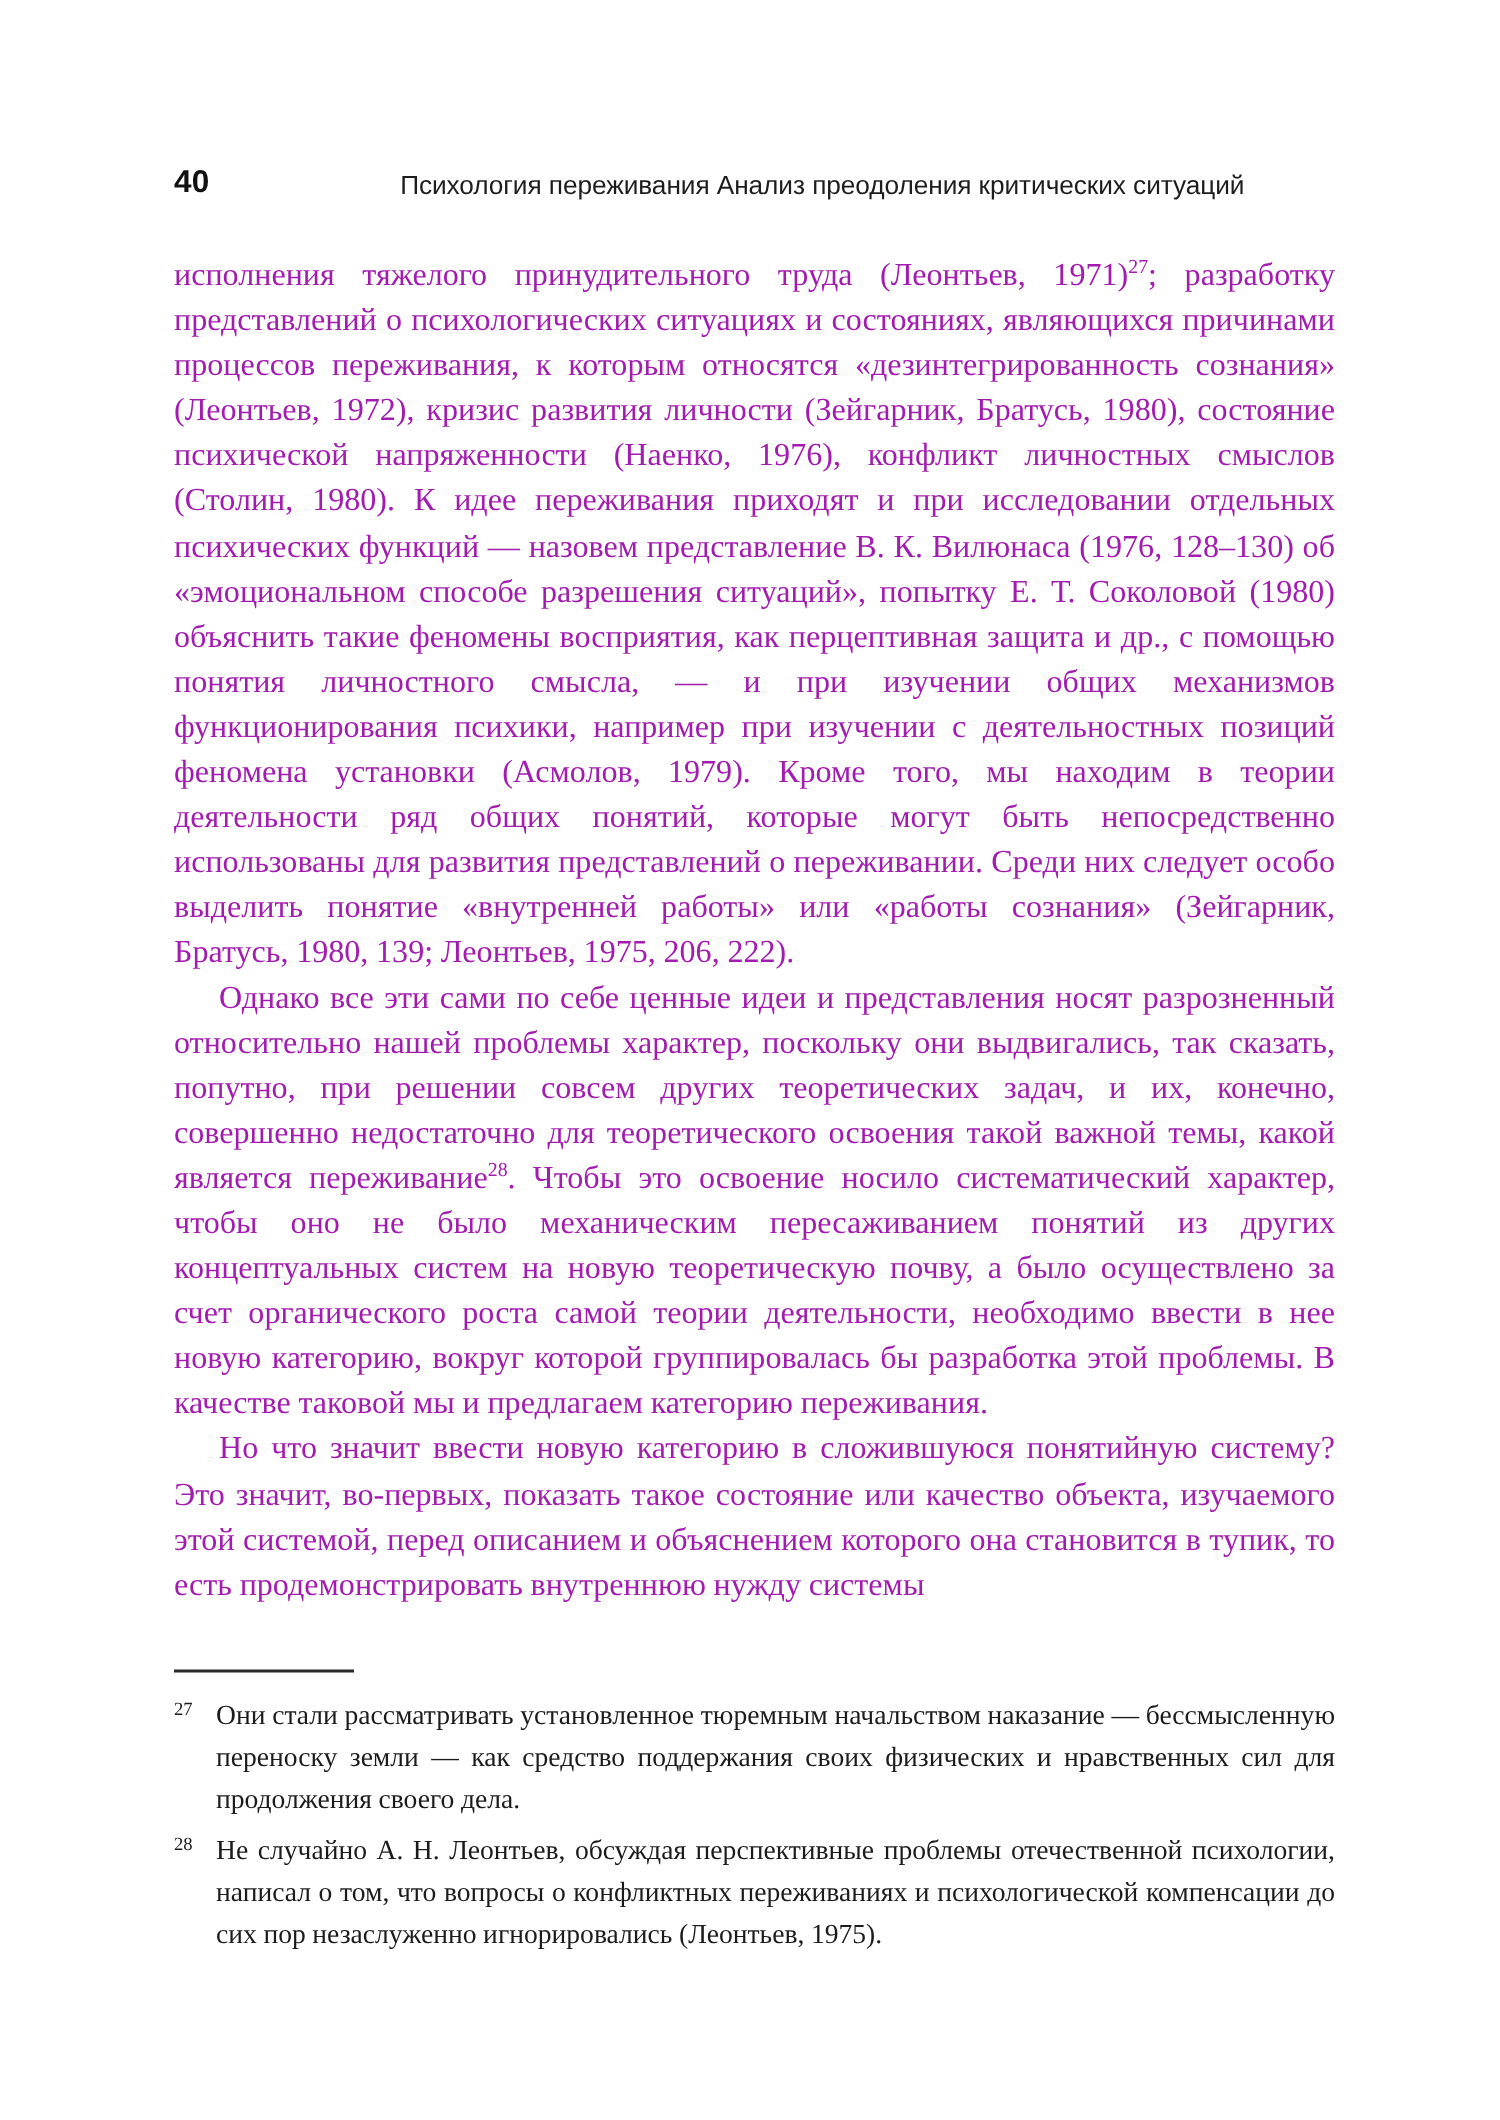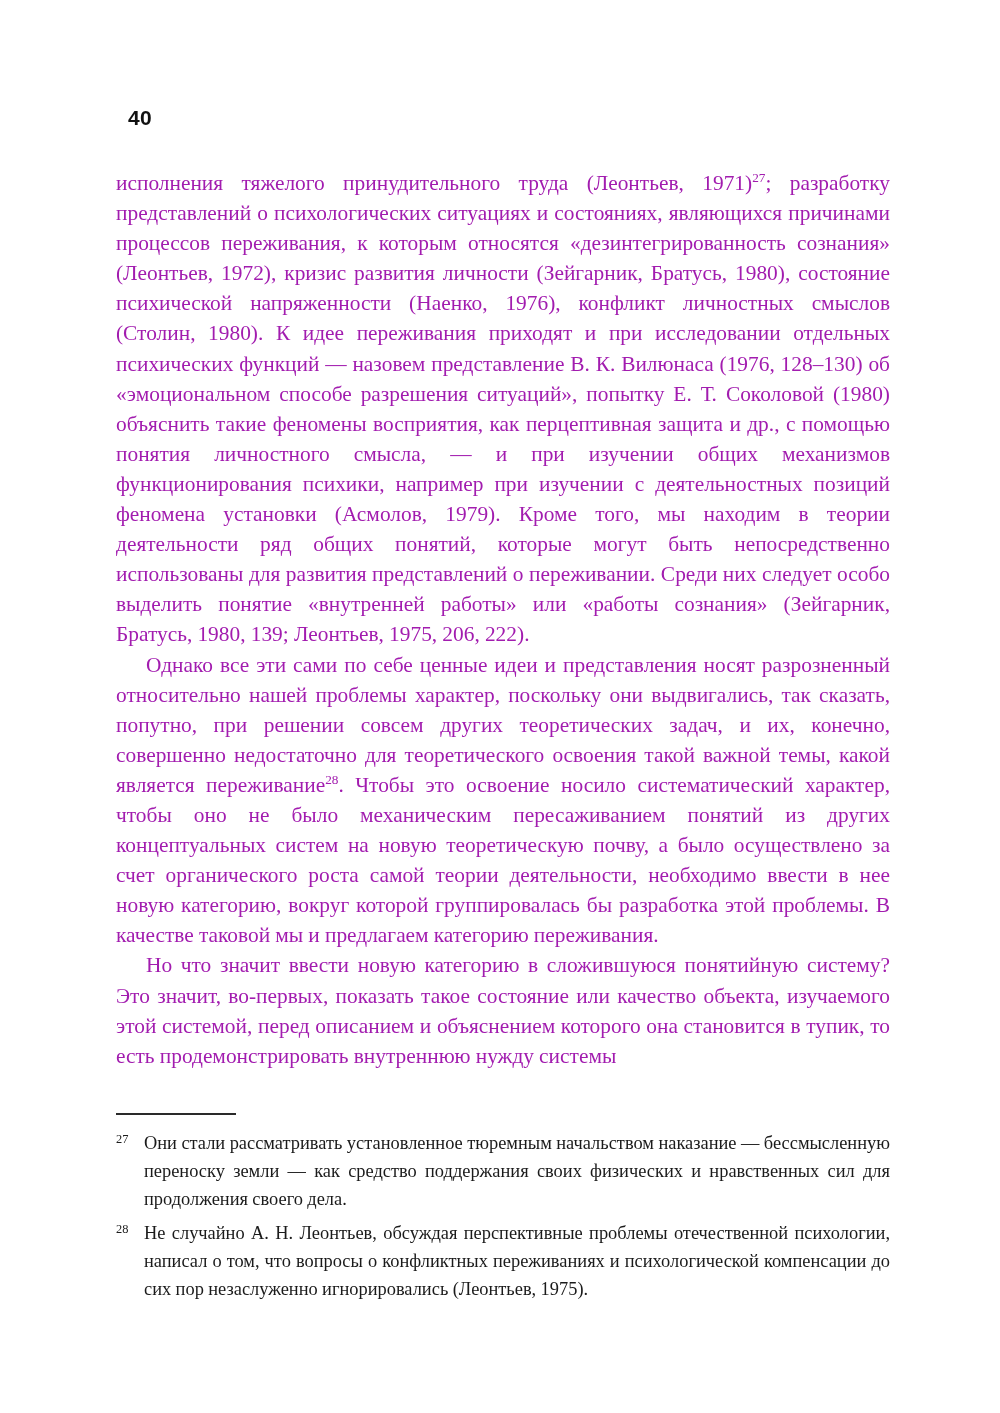--- a/index.html
+++ b/index.html
@@ -17,27 +17,26 @@
     overflow: hidden;
     font-family: "Liberation Serif", "DejaVu Serif", serif;
     color: #1a1a1a;
     box-sizing: border-box;
   }
 
   
   .running-head {
     position: absolute;
     top: 106px;
-    left: 128px;
+    left: 116px;
     width: 774px;
     height: 28px;
     display: flex;
-    align-items: flex-start;
+    align-items: flex-end;
     font-family: "Liberation Sans", "DejaVu Sans", sans-serif;
-    flex-direction: column;
   }
 
   .folio {
     font-size: 21px;
     font-weight: 700;
     color: #111111;
     letter-spacing: 0.2px;
     flex: 0 0 auto;
   }
 
@@ -121,20 +120,21 @@
     color: #1b1b1b;
   }
 </style>
 </head>
 <body>
 
 <div class="page">
 
   <div class="running-head">
     <span class="folio">40</span>
+    <span class="head-title">Психология переживания Анализ преодоления критических ситуаций</span>
   </div>
 
   <div class="textblock">
     <p class="para">исполнения тяжелого принудительного труда (Леонтьев, 1971)<sup class="fnref">27</sup>; разработку представлений о психологических ситуациях и состояниях, являющихся при­чинами процессов переживания, к которым относятся «дезинтегрированность сознания» (Леонтьев, 1972), кризис развития личности (Зейгарник, Братусь, 1980), состояние психической напряженности (Наенко, 1976), конфликт личностных смыслов (Столин, 1980). К идее переживания приходят и при исследовании отдельных психических функций — назовем представление В. К. Вилюнаса (1976, 128–130) об «эмоциональном способе разрешения ситуаций», попытку Е. Т. Соколовой (1980) объяснить такие феномены вос­приятия, как перцептивная защита и др., с помощью понятия личностного смысла, — и при изучении общих механизмов функционирования психики, например при изучении с деятельностных позиций феномена установки (Асмолов, 1979). Кроме того, мы находим в теории деятельности ряд общих понятий, которые могут быть непосредственно использованы для развития представлений о переживании. Среди них следует особо выделить понятие «внутренней работы» или «работы сознания» (Зейгарник, Братусь, 1980, 139; Леонтьев, 1975, 206, 222).</p>
     <p class="para">Однако все эти сами по себе ценные идеи и представления носят разроз­ненный относительно нашей проблемы характер, поскольку они выдвигались, так сказать, попутно, при решении совсем других теоретических задач, и их, конечно, совершенно недостаточно для теоретического освоения такой важной темы, какой является переживание<sup class="fnref">28</sup>. Чтобы это освоение носило системати­ческий характер, чтобы оно не было механическим пересаживанием понятий из других концептуальных систем на новую теоретическую почву, а было осу­ществлено за счет органического роста самой теории деятельности, необходимо ввести в нее новую категорию, вокруг которой группировалась бы разработка этой проблемы. В качестве таковой мы и предлагаем категорию переживания.</p>
     <p class="para">Но что значит ввести новую категорию в сложившуюся понятийную систе­му? Это значит, во-первых, показать такое состояние или качество объекта, изучаемого этой системой, перед описанием и объяснением которого она становится в тупик, то есть продемонстрировать внутреннюю нужду системы</p>
   </div>
 
   <div class="footnotes">
     <div class="fn-rule"></div>

